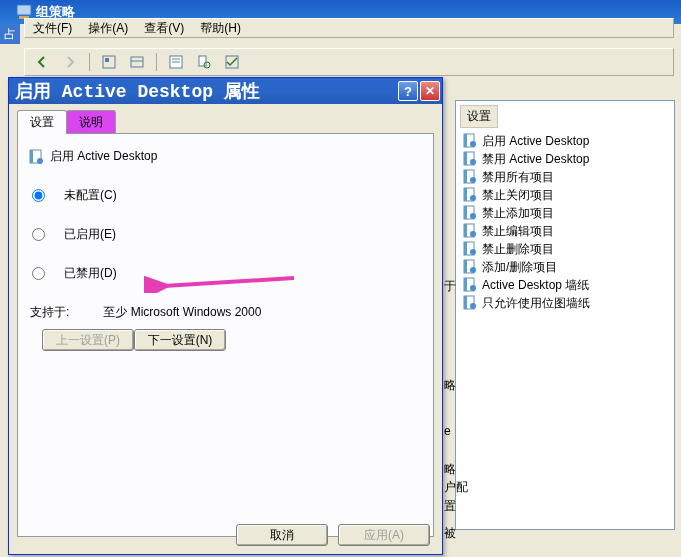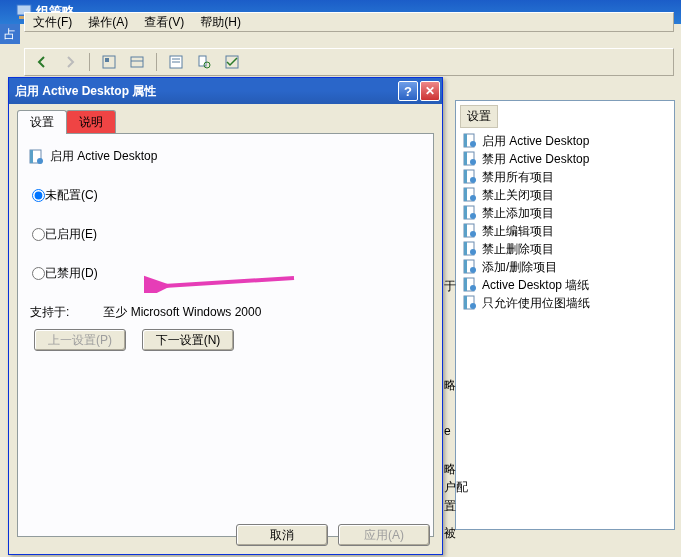--- a/index.html
+++ b/index.html
@@ -5,60 +5,60 @@
   * { box-sizing: border-box; margin: 0; padding: 0; font-family: "SimSun", "Microsoft Sans Serif", sans-serif; font-size: 12px; }
   body { background: #ece9d8; width: 681px; height: 557px; overflow: hidden; position: relative; }
 
   
   .app-window { position: absolute; left: 0; top: 0; width: 681px; height: 557px; background: #ece9d8; }
   .app-titlebar { height: 24px; background: linear-gradient(#1b5dc8, #2a7cd6); display: flex; align-items: center; padding-left: 16px; }
   .app-titlebar .icon { width: 16px; height: 16px; margin-right: 4px; }
   .app-title { color: #fff; font-weight: bold; font-size: 13px; }
   .app-left-strip { position:absolute; left:0; top:24px; width:20px; height:20px; background:#3b77d0; color:#fff; display:flex; align-items:center; justify-content:center; font-size:12px; }
 
-  .menubar { position:absolute; left:24px; top:12px; height:20px; display:flex; gap:16px; align-items:center; background:#ece9d8; padding:2px 8px; border:1px solid #fff; border-right-color:#aca899; border-bottom-color:#aca899; width:650px; }
+  .menubar { position:absolute; left:24px; top:18px; height:20px; display:flex; gap:16px; align-items:center; background:#ece9d8; padding:2px 8px; border:1px solid #fff; border-right-color:#aca899; border-bottom-color:#aca899; width:650px; }
 
   .toolbar { position:absolute; left:24px; top:48px; height:28px; display:flex; align-items:center; gap:6px; padding:2px 6px; background:#ece9d8; border:1px solid #fff; border-right-color:#aca899; border-bottom-color:#aca899; width:650px;}
   .tb-btn { width:22px; height:22px; display:flex; align-items:center; justify-content:center; border:1px solid transparent; }
   .tb-sep { width:1px; height:18px; background:#aca899; margin:0 2px; }
 
   
   .right-pane { position:absolute; left:455px; top:100px; width:220px; background:#fff; border:1px solid #7f9db9; height:430px; padding:4px; }
   .right-pane .col-header { background:#ece9d8; border:1px solid #cac6b4; padding:2px 6px; margin-bottom:4px; display:inline-block; }
   .setting-row { display:flex; align-items:center; gap:4px; padding:1px 2px; height:18px; white-space:nowrap; cursor:default; }
   .setting-row svg { flex-shrink:0; }
 
   
   .mid-text { position:absolute; left:444px; color:#000; }
 
   
   .dialog { position:absolute; left:8px; top:77px; width:435px; height:478px; background:#ece9d8; border:1px solid #0831d9; box-shadow:2px 2px 4px rgba(0,0,0,.3); }
   .dlg-titlebar { height:26px; background:linear-gradient(#2a66c9, #2a66c9 50%, #255bb5); display:flex; align-items:center; padding-left:6px; padding-right:2px; }
-  .dlg-title { color:#fff; font-weight:bold; font-family:Liberation Sans, sans-serif; font-size:12px; flex:1; }
+  .dlg-title { color:#fff; font-weight:bold; font-family:Liberation Mono, monospace; font-size:18px; flex:1; }
   .dlg-help, .dlg-close { width:20px; height:20px; margin-left:2px; display:flex; align-items:center; justify-content:center; font-weight:bold; color:#fff; border-radius:2px; }
   .dlg-help { background:linear-gradient(#6f9ee8,#2a62c4); border:1px solid #fff; font-size:13px; }
   .dlg-close { background:linear-gradient(#e88,#c33); border:1px solid #fff; font-size:12px; }
 
   .dlg-body { position:relative; padding:6px 8px 8px 8px; height:calc(100% - 26px); }
   .tabs { display:flex; }
-  .tab { padding:3px 12px; background:#ef4444; border:1px solid #919b9c; border-bottom:none; border-top-left-radius:3px; border-top-right-radius:3px; position:relative; margin-right:-1px; }
+  .tab { padding:3px 12px; background:#d946ef; border:1px solid #919b9c; border-bottom:none; border-top-left-radius:3px; border-top-right-radius:3px; position:relative; margin-right:-1px; }
   .tab.active { background:#fcfcfe; z-index:2; }
   .tab-body { border:1px solid #919b9c; background:#fcfcfe; height:404px; padding:10px 10px; position:relative; margin-top:-1px; }
 
   .policy-header { display:flex; align-items:center; gap:6px; margin:4px 0 14px 0; }
 
-  .radio-row { display:flex; align-items:center; gap:0; margin:22px 4px; }
+  .radio-row { display:flex; align-items:center; gap:19px; margin:22px 4px; }
   .radio-row input { margin:0; }
 
   .desc-box { border:1px solid #7f9db9; background:#fff; height:156px; padding:4px 6px; margin:6px 2px 10px 2px; color:#333; }
 
   .supported { margin:6px 2px 8px 2px; }
   .supported-label { display:inline-block; width:70px; }
 
-  .nav-btns { display:flex; gap:16px; margin:4px 6px;}
+  .nav-btns { display:flex; margin:4px 14px;}
   .win-btn { min-width:92px; height:22px; background:#ece9d8; border:1px solid #7e7e7e; border-radius:3px; box-shadow:inset 1px 1px #fff, inset -1px -1px #aca899; cursor:default; display:flex; align-items:center; justify-content:center; padding:0 8px; font-size:12px; }
   .win-btn.disabled { color:#9e9e9e; }
 
   .dlg-footer { position:absolute; right:12px; bottom:8px; display:flex; gap:10px; }
 
   
   .arrow { position:absolute; left:135px; top:175px; pointer-events:none; }
 
   
   .icon-notebook { width:16px; height:16px; }

